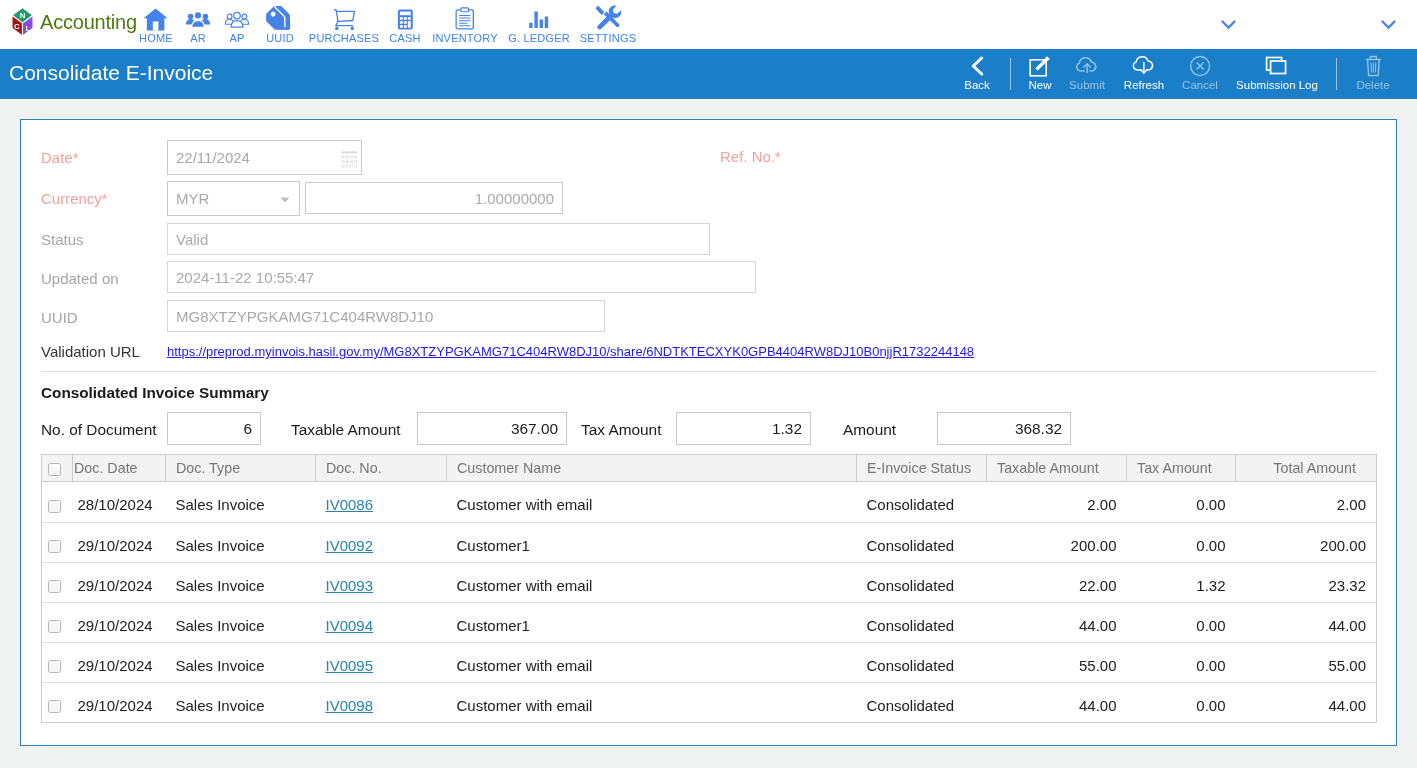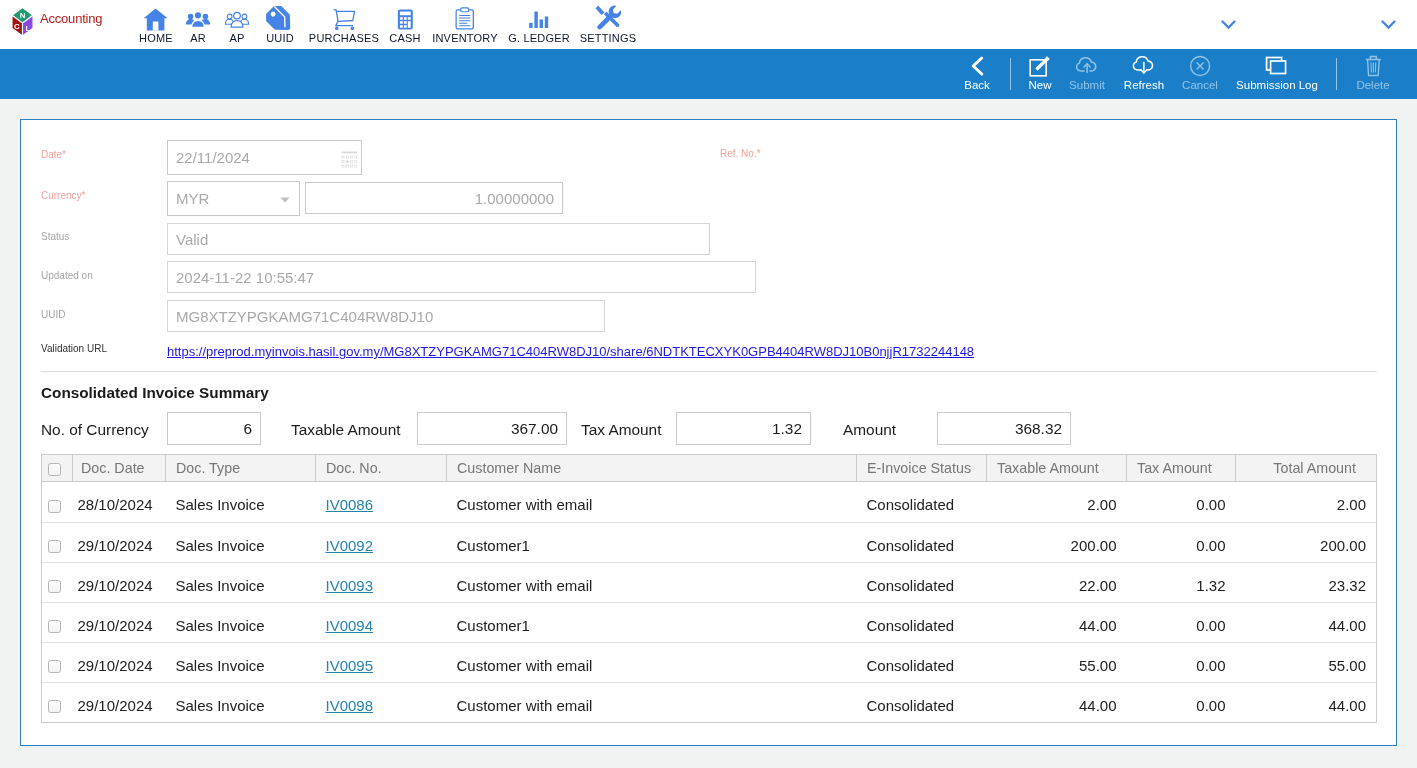--- a/index.html
+++ b/index.html
@@ -1,35 +1,35 @@
 <!DOCTYPE html>
 <html><head>
 <meta charset="utf-8">
 <style>
 * { margin:0; padding:0; box-sizing:border-box; }
 html,body { width:1417px; height:768px; }
 body { font-family:"Liberation Sans",sans-serif; background:#f1f2f2; position:relative; overflow:hidden; }
 .abs { position:absolute; }
 
 #topnav { position:absolute; top:0; left:0; width:1417px; height:49px; background:#fff; }
-.navitem { position:absolute; top:5px; text-align:center; transform:translateX(-50%); color:#0f172a; }
+.navitem { position:absolute; top:5px; text-align:center; transform:translateX(-50%); color:#3b82f6; }
 .navitem .ic { height:26px; display:flex; align-items:flex-end; justify-content:center; }
 .navitem .lb { font-size:11px; margin-top:1px; letter-spacing:0.2px; white-space:nowrap; }
-#brand { position:absolute; left:40px; top:11px; font-size:13px; color:#b91c1c; letter-spacing:-0.2px; }
+#brand { position:absolute; left:40px; top:11px; font-size:20px; color:#4d7c0f; letter-spacing:-0.2px; }
 
 #bluebar { position:absolute; top:49px; left:0; width:1417px; height:50px; background:#1a7fc8; }
 #pagetitle { position:absolute; left:9px; top:12px; font-size:21px; color:#fff; }
 .tbtn { position:absolute; top:5px; transform:translateX(-50%); text-align:center; color:#fff; }
 .tbtn .ic { height:24px; display:flex; align-items:center; justify-content:center; }
 .tbtn .lb { font-size:11.5px; margin-top:1px; white-space:nowrap; }
 .tbtn.dim { opacity:0.52; }
 .tdiv { position:absolute; top:9px; width:1px; height:32px; background:rgba(255,255,255,0.55); }
 
 #panel { position:absolute; left:20px; top:119px; width:1377px; height:627px; background:#fff; border:1px solid #2b80c2; }
-.flabel { position:absolute; left:20px; font-size:10px; color:#a5a5a5; }
+.flabel { position:absolute; left:20px; font-size:15px; color:#a5a5a5; }
 .flabel.req { color:#f0a39c; }
 .inp { position:absolute; border:1px solid #d6d6d6; background:#fff; font-size:15px; color:#a9a9a9; display:flex; align-items:center; padding:0 8px; white-space:nowrap; }
 .inp.dk { border-color:#c9c9c9; }
 .inp.ra { justify-content:flex-end;text-align:right; }
 .sumlabel { position:absolute; font-size:15.4px; color:#1c1c1c; }
 .sumbox { position:absolute; border:1px solid #c9c9c9; background:#fff; font-size:15.4px; color:#1c1c1c; display:flex; align-items:center; justify-content:flex-end; padding:0 8px; }
 
 #grid { position:absolute; left:20px; top:334px; width:1335px; border-collapse:collapse; table-layout:fixed; }
 #grid th { background:#f3f3f3; border:1px solid #cbcbcb; font-weight:normal; font-size:14.3px; color:#767676; height:27px; text-align:left; padding:0 0 0 10px; }
 #grid td { border-top:1px solid #e1e1e1; font-size:15px; color:#212121; height:40px; padding:5px 0 0 10px; background:#fff; }
@@ -172,20 +172,21 @@
       <div class="lb">SETTINGS</div>
     </div>
   <svg class="abs" style="left:1221px;top:20px" width="15" height="10" viewBox="0 0 15 10" fill="none" stroke="#4583e8" stroke-width="2.3" stroke-linecap="round">
       <path d="M1.5 1.5 L7.5 7.5 L13.5 1.5"></path>
     </svg>
   <svg class="abs" style="left:1381px;top:20px" width="15" height="10" viewBox="0 0 15 10" fill="none" stroke="#4583e8" stroke-width="2.3" stroke-linecap="round">
       <path d="M1.5 1.5 L7.5 7.5 L13.5 1.5"></path>
     </svg>
 </div>
 <div id="bluebar">
+  <div id="pagetitle">Consolidate E-Invoice</div>
   <div class="tbtn" style="left:977px">
       <div class="ic">
     <svg width="14" height="20" viewBox="0 0 14 20" fill="none" stroke="#fff" stroke-width="3" stroke-linecap="round" stroke-linejoin="round">
           <path d="M11.5 2 L3 10 L11.5 18"></path>
         </svg>
   </div>
       <div class="lb">Back</div>
     </div>
   <div class="tdiv" style="left:1010px"></div>
   <div class="tbtn" style="left:1040px">
@@ -317,21 +318,21 @@
   <div class="inp" style="left:146px;top:103px;width:543px;height:32px">Valid</div>
   <div class="flabel" style="top:150px">Updated on</div>
   <div class="inp" style="left:146px;top:141px;width:589px;height:32px">2024-11-22 10:55:47</div>
   <div class="flabel" style="top:189px">UUID</div>
   <div class="inp" style="left:146px;top:180px;width:438px;height:32px">MG8XTZYPGKAMG71C404RW8DJ10</div>
   <div class="flabel" style="top:223px;color:#333">Validation URL</div>
   <a class="abs" style="left:146px;top:224px;font-size:13px;color:#2018e6" href="#">https://preprod.myinvois.hasil.gov.my/MG8XTZYPGKAMG71C404RW8DJ10/share/6NDTKTECXYK0GPB4404RW8DJ10B0njjR1732244148</a>
   <div class="flabel req" style="left:699px;top:28px">Ref. No.*</div>
   <div class="abs" style="left:20px;top:251px;width:1336px;height:1px;background:#dcdcdc"></div>
   <div class="abs" style="left:20px;top:264px;font-size:15.3px;font-weight:bold;color:#1a1a1a">Consolidated Invoice Summary</div>
-  <div class="sumlabel" style="left:20px;top:301px">No. of Currency</div>
+  <div class="sumlabel" style="left:20px;top:301px">No. of Document</div>
   <div class="sumbox" style="left:146px;top:292px;width:94px;height:33px">6</div>
   <div class="sumlabel" style="left:270px;top:301px">Taxable Amount</div>
   <div class="sumbox" style="left:396px;top:292px;width:150px;height:33px">367.00</div>
   <div class="sumlabel" style="left:560px;top:301px">Tax Amount</div>
   <div class="sumbox" style="left:655px;top:292px;width:135px;height:33px">1.32</div>
   <div class="sumlabel" style="left:822px;top:301px">Amount</div>
   <div class="sumbox" style="left:916px;top:292px;width:134px;height:33px">368.32</div>
   <table id="grid">
     <colgroup>
         <col style="width:31px">
@@ -340,21 +341,21 @@
         <col style="width:131px">
         <col style="width:410px">
         <col style="width:130px">
         <col style="width:140px">
         <col style="width:109px">
         <col style="width:141px">
       </colgroup>
     <tbody>
         <tr>
       <th style="padding-left:6px"><span class="cbx"></span></th>
-      <th style="padding-left:8px">Doc. Date</th>
+      <th style="padding-left:1px">Doc. Date</th>
       <th>Doc. Type</th>
       <th>Doc. No.</th>
       <th>Customer Name</th>
       <th>E-Invoice Status</th>
       <th>Taxable Amount</th>
       <th>Tax Amount</th>
       <th style="text-align:right;padding:0 20px 0 0">Total Amount</th>
     </tr>
     <tr>
       <td style="padding-left:6px"><span class="cbx"></span></td>

